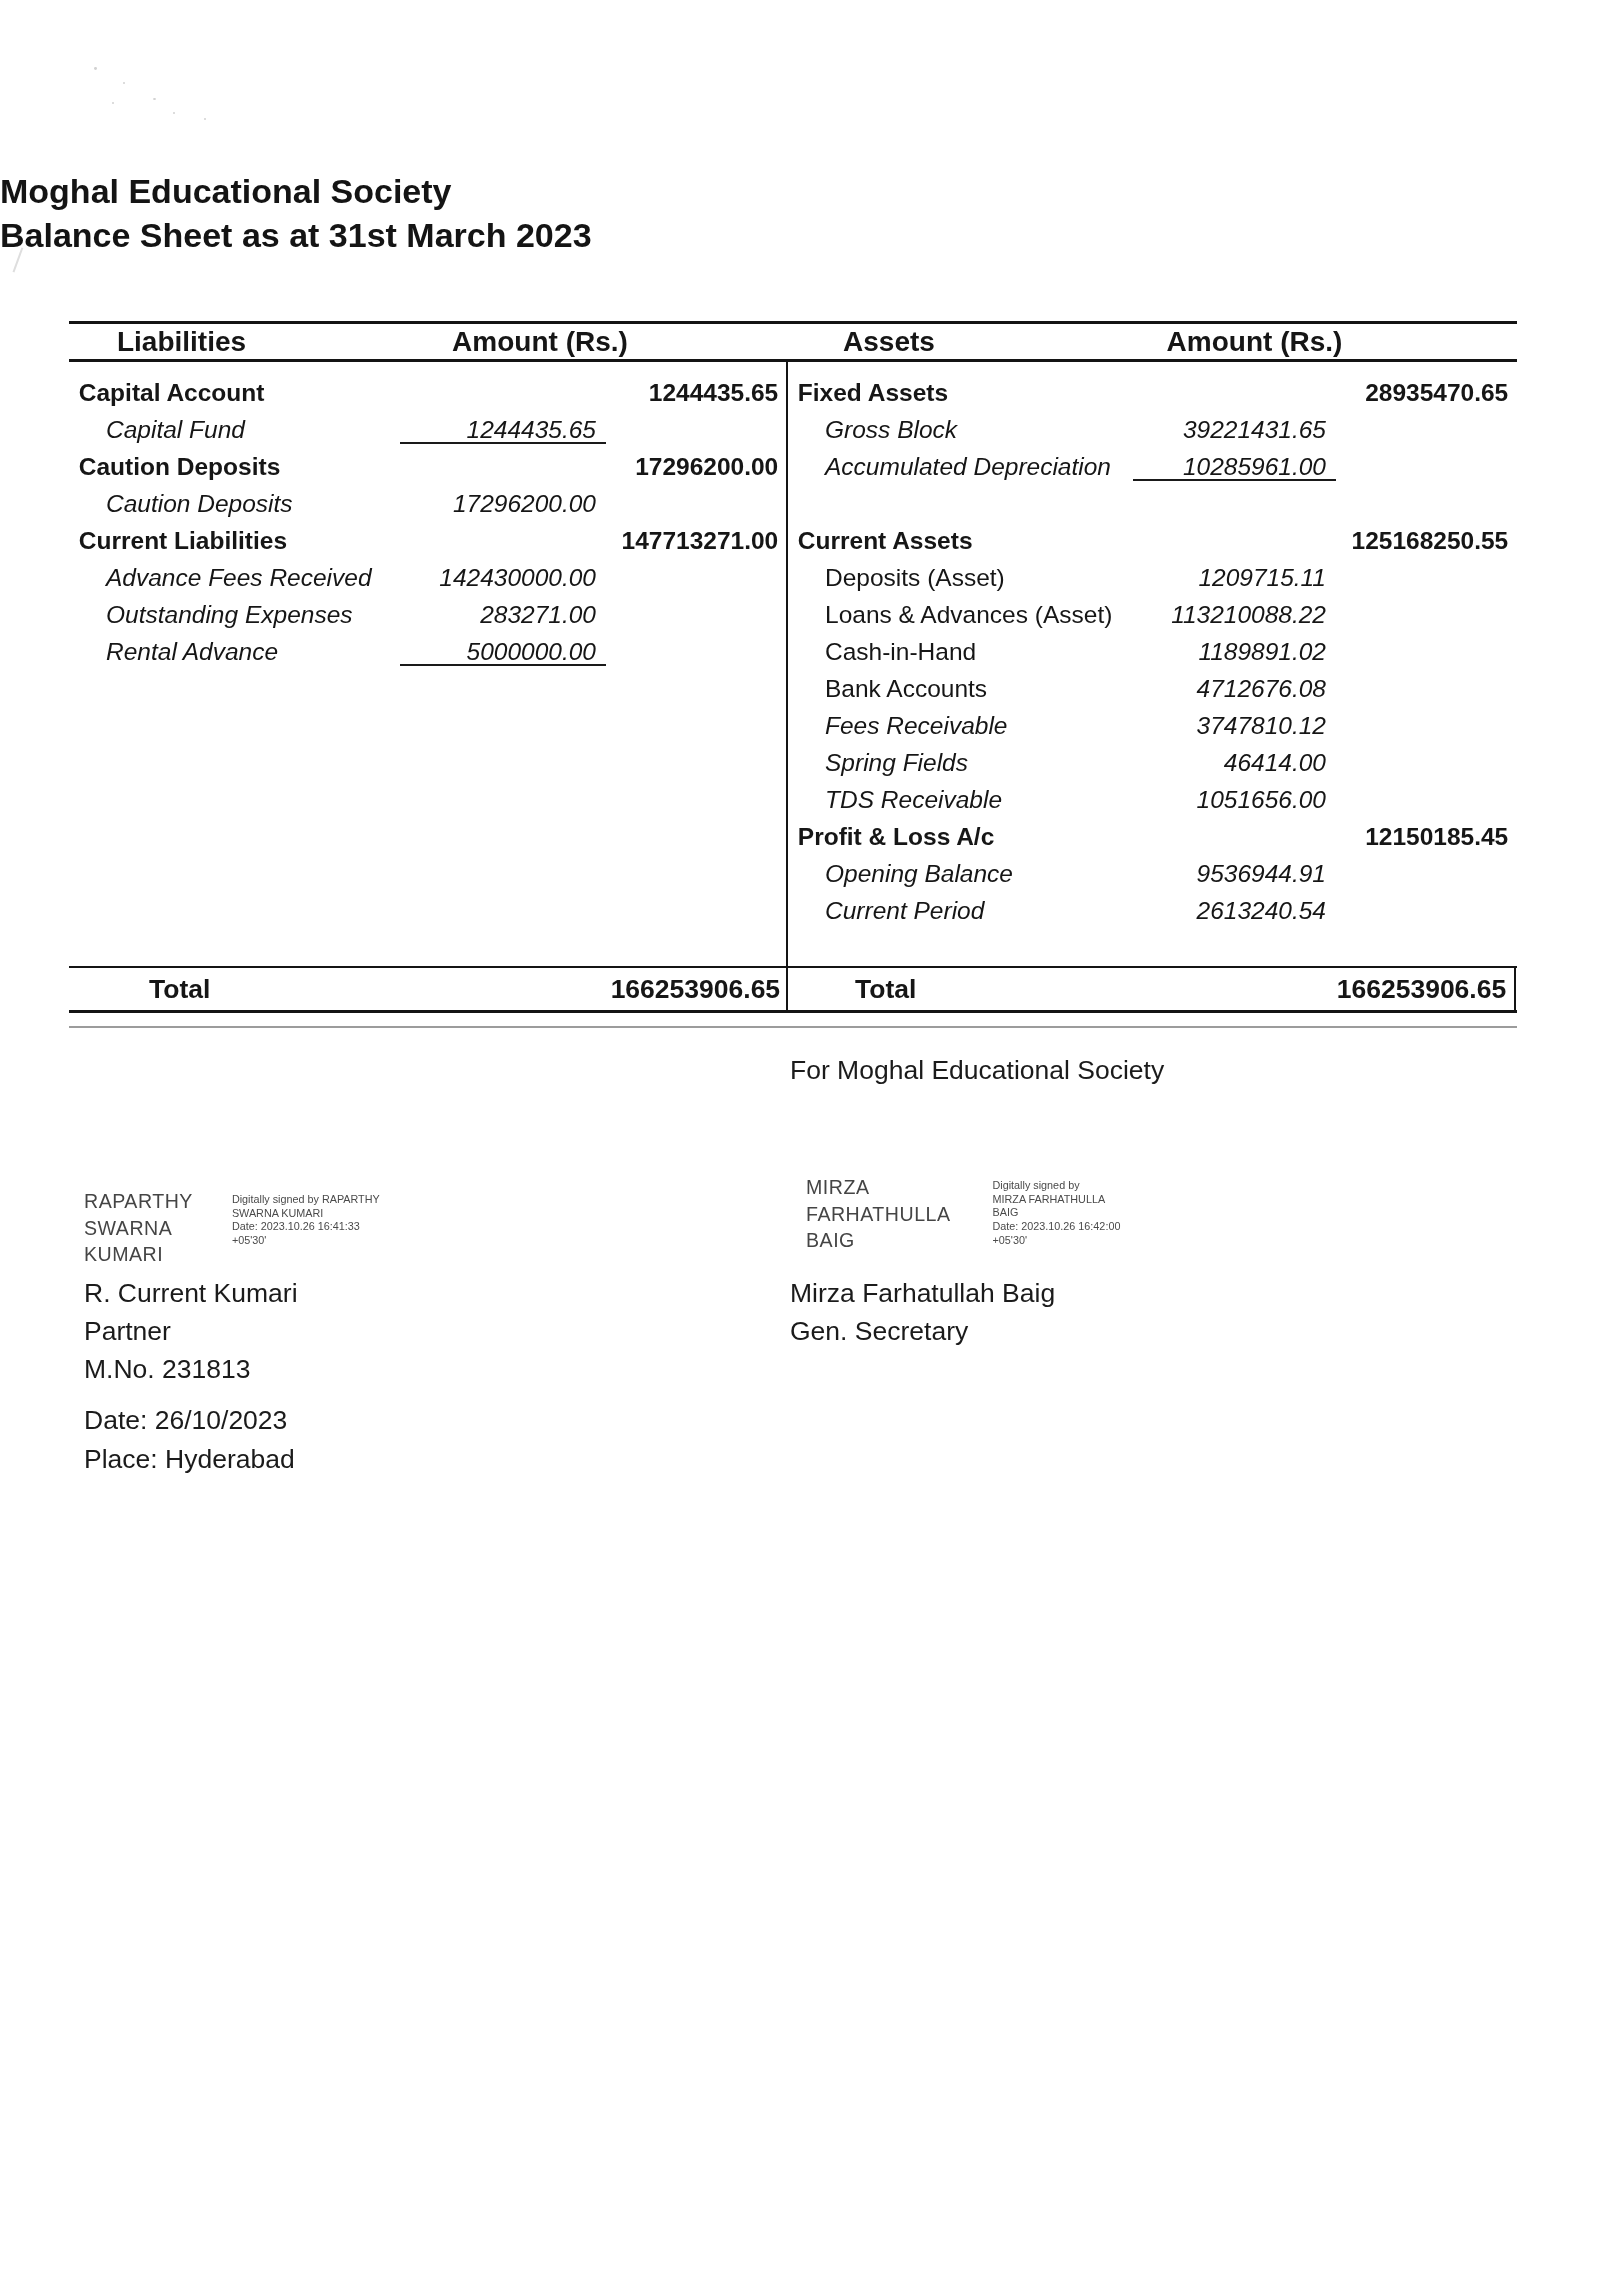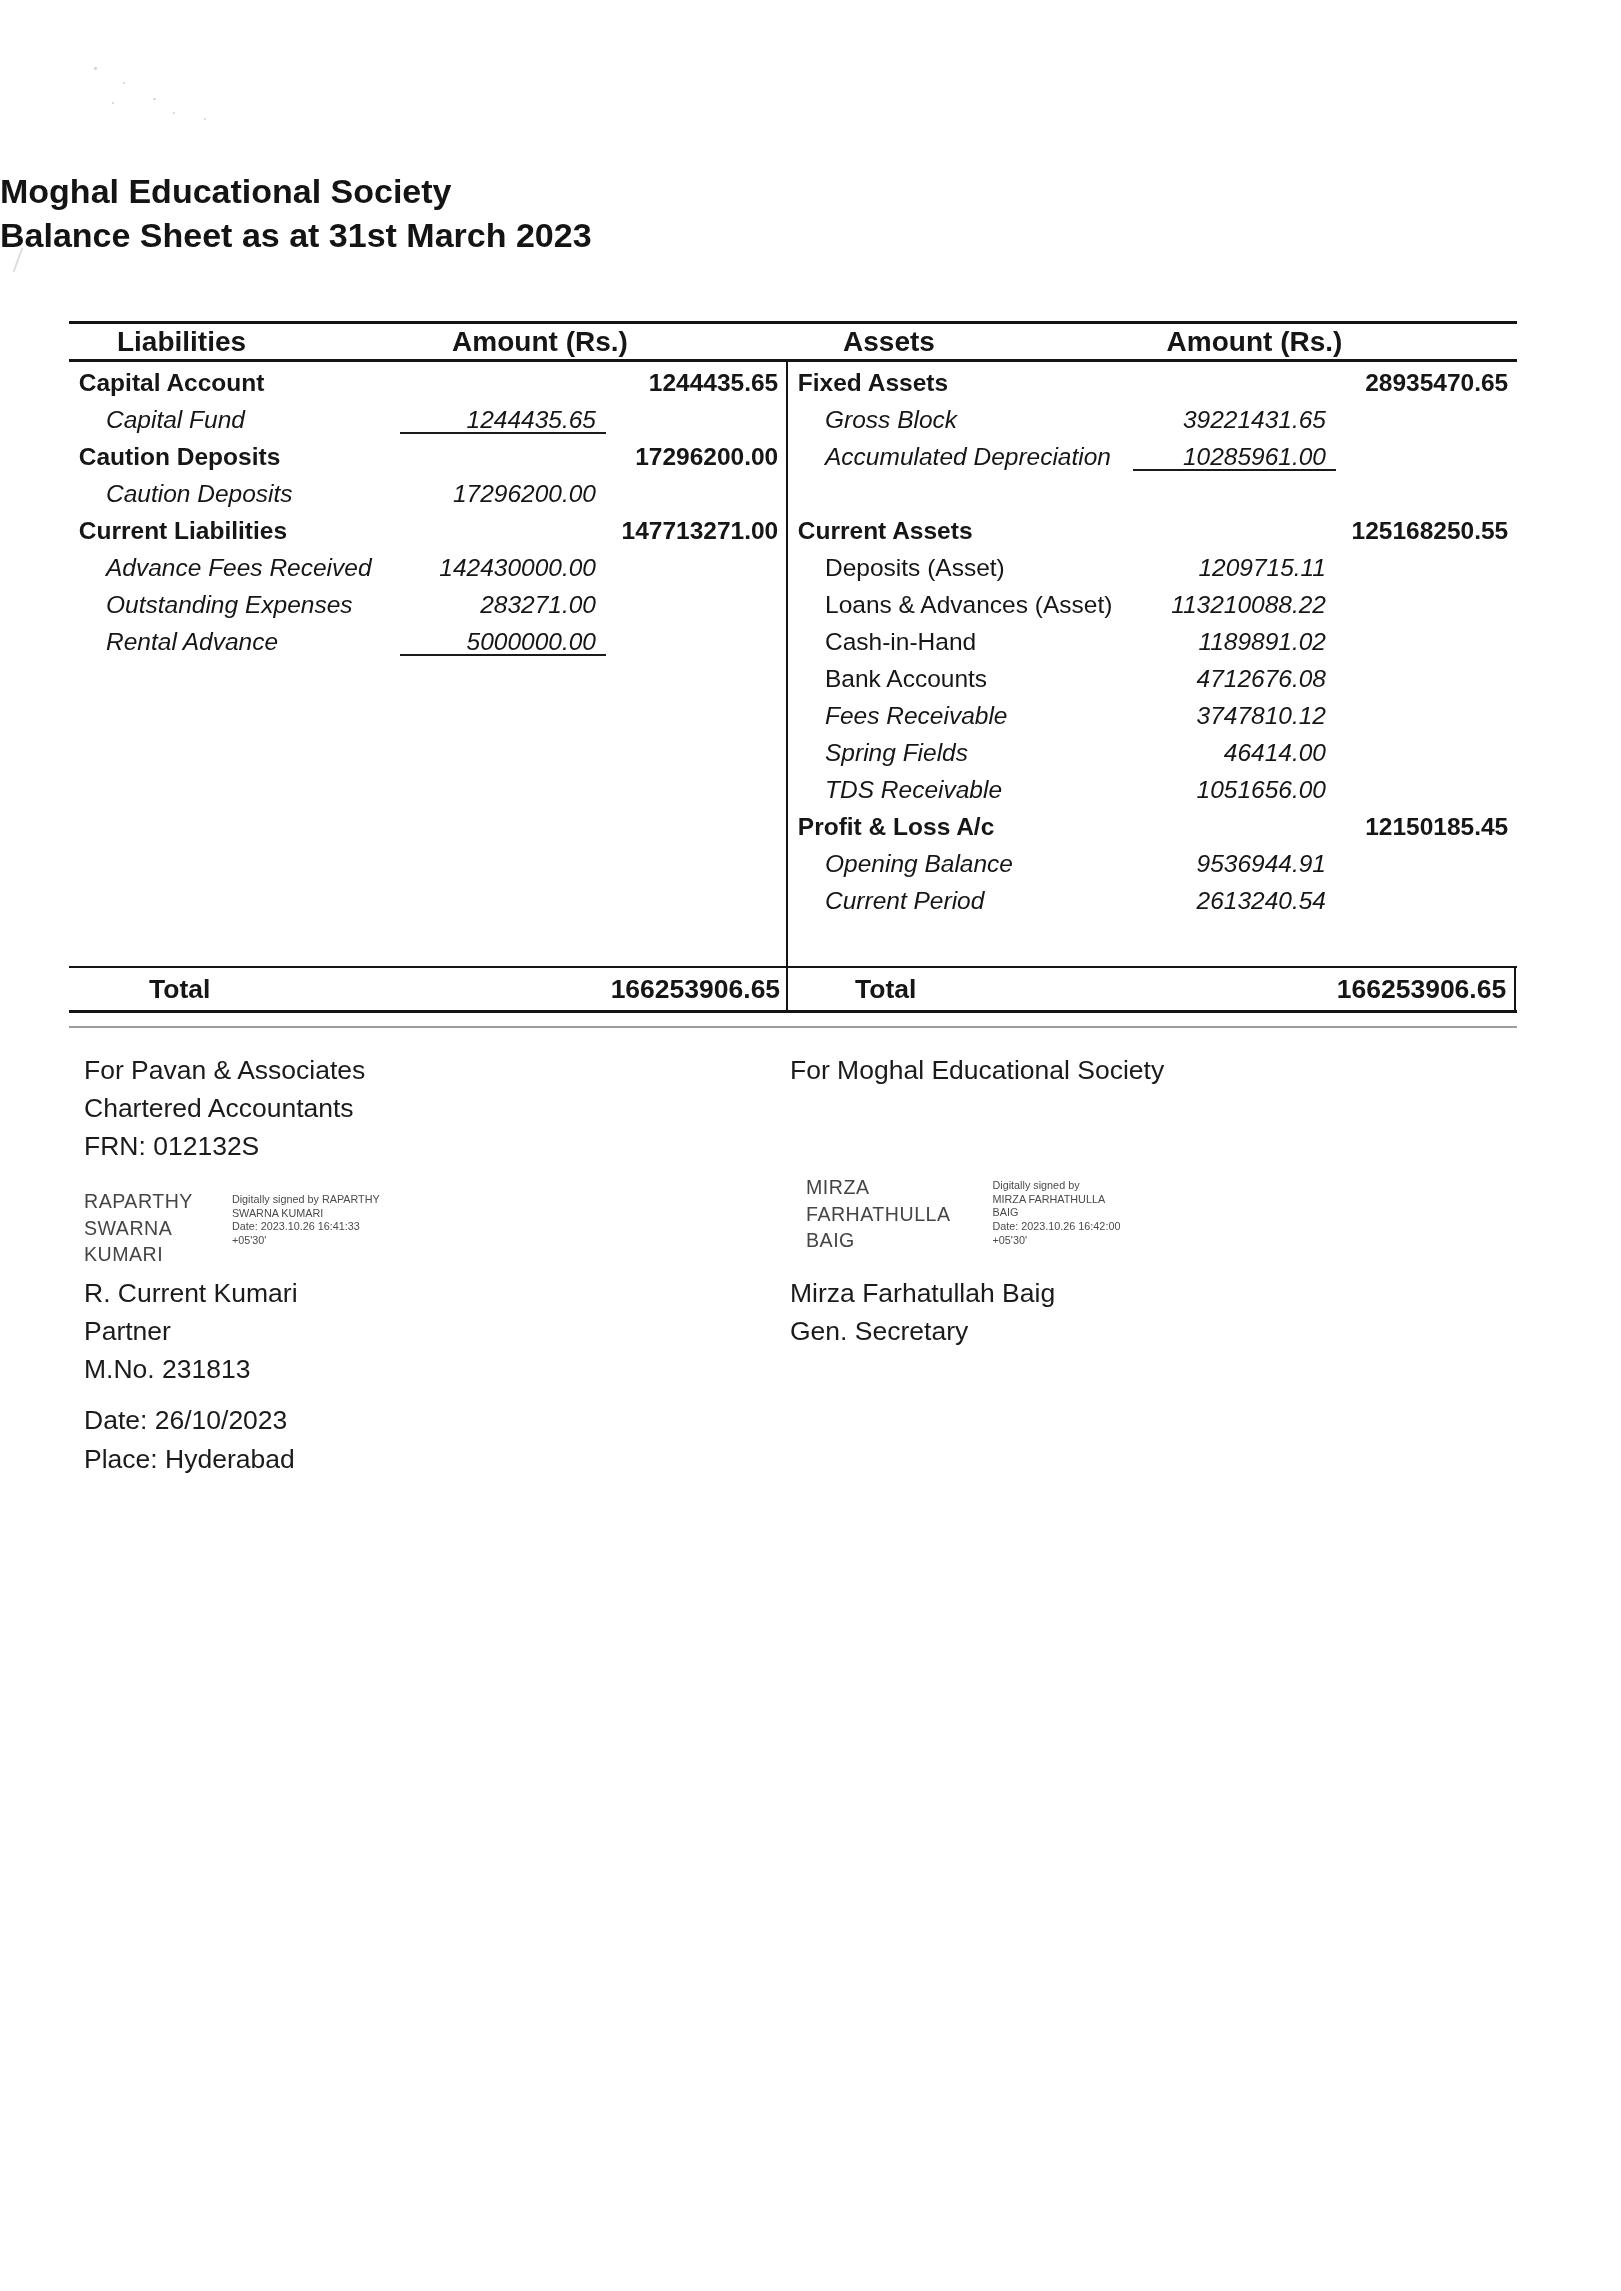--- a/index.html
+++ b/index.html
@@ -29,21 +29,21 @@
     display:flex; align-items:center; height:41px;
     border-top:3.9px solid #141414; border-bottom:3.9px solid #141414;
     font-weight:bold; font-size:28px;
   }
   .th1 { width:225px; text-align:center; }
   .th2 { flex:0 0 492px; text-align:center; }
   .th3 { width:206px; text-align:center; }
   .th4 { flex:1; text-align:center; }
 
   .tbody { display:flex; min-height:604px; }
-  .half { padding-top:2px; }
+  .half { padding-top:12px; }
   .half.left  { width:717px; }
   .half.right { width:730px; border-left:2.9px solid #141414; }
 
   .row { height:37px; display:grid; align-items:center; font-size:24.5px; }
   .half.left  .row { grid-template-columns:304px 225px 1fr; }
   .half.right .row { grid-template-columns:318px 222px 1fr; }
 
   .row .label.group { font-weight:bold; padding-left:9.8px; white-space:nowrap; }
   .row .label.sub   { padding-left:37px; white-space:nowrap; }
   .row .label.italic{ font-style:italic; }
@@ -271,25 +271,20 @@
       </div>
       <div class="t-right">
         <span>Total</span>
         <span>166253906.65</span>
       </div>
     </div>
 
     <div class="bottom-line"></div>
   </div>
 
-  <div class="sig-text sig-auditor-head">
-    <div>For Pavan &amp; Associates</div>
-    <div>Chartered Accountants</div>
-    <div>FRN: 012132S</div>
-  </div>
 
   <div class="digsig digsig-auditor">
     <div class="digsig-name" id="digsig-auditor-name">
         <div>RAPARTHY</div>
         <div>SWARNA</div>
         <div>KUMARI</div>
       </div>
     <div class="digsig-meta" id="digsig-auditor-meta">
         <div>Digitally signed by RAPARTHY</div>
         <div>SWARNA KUMARI</div>

